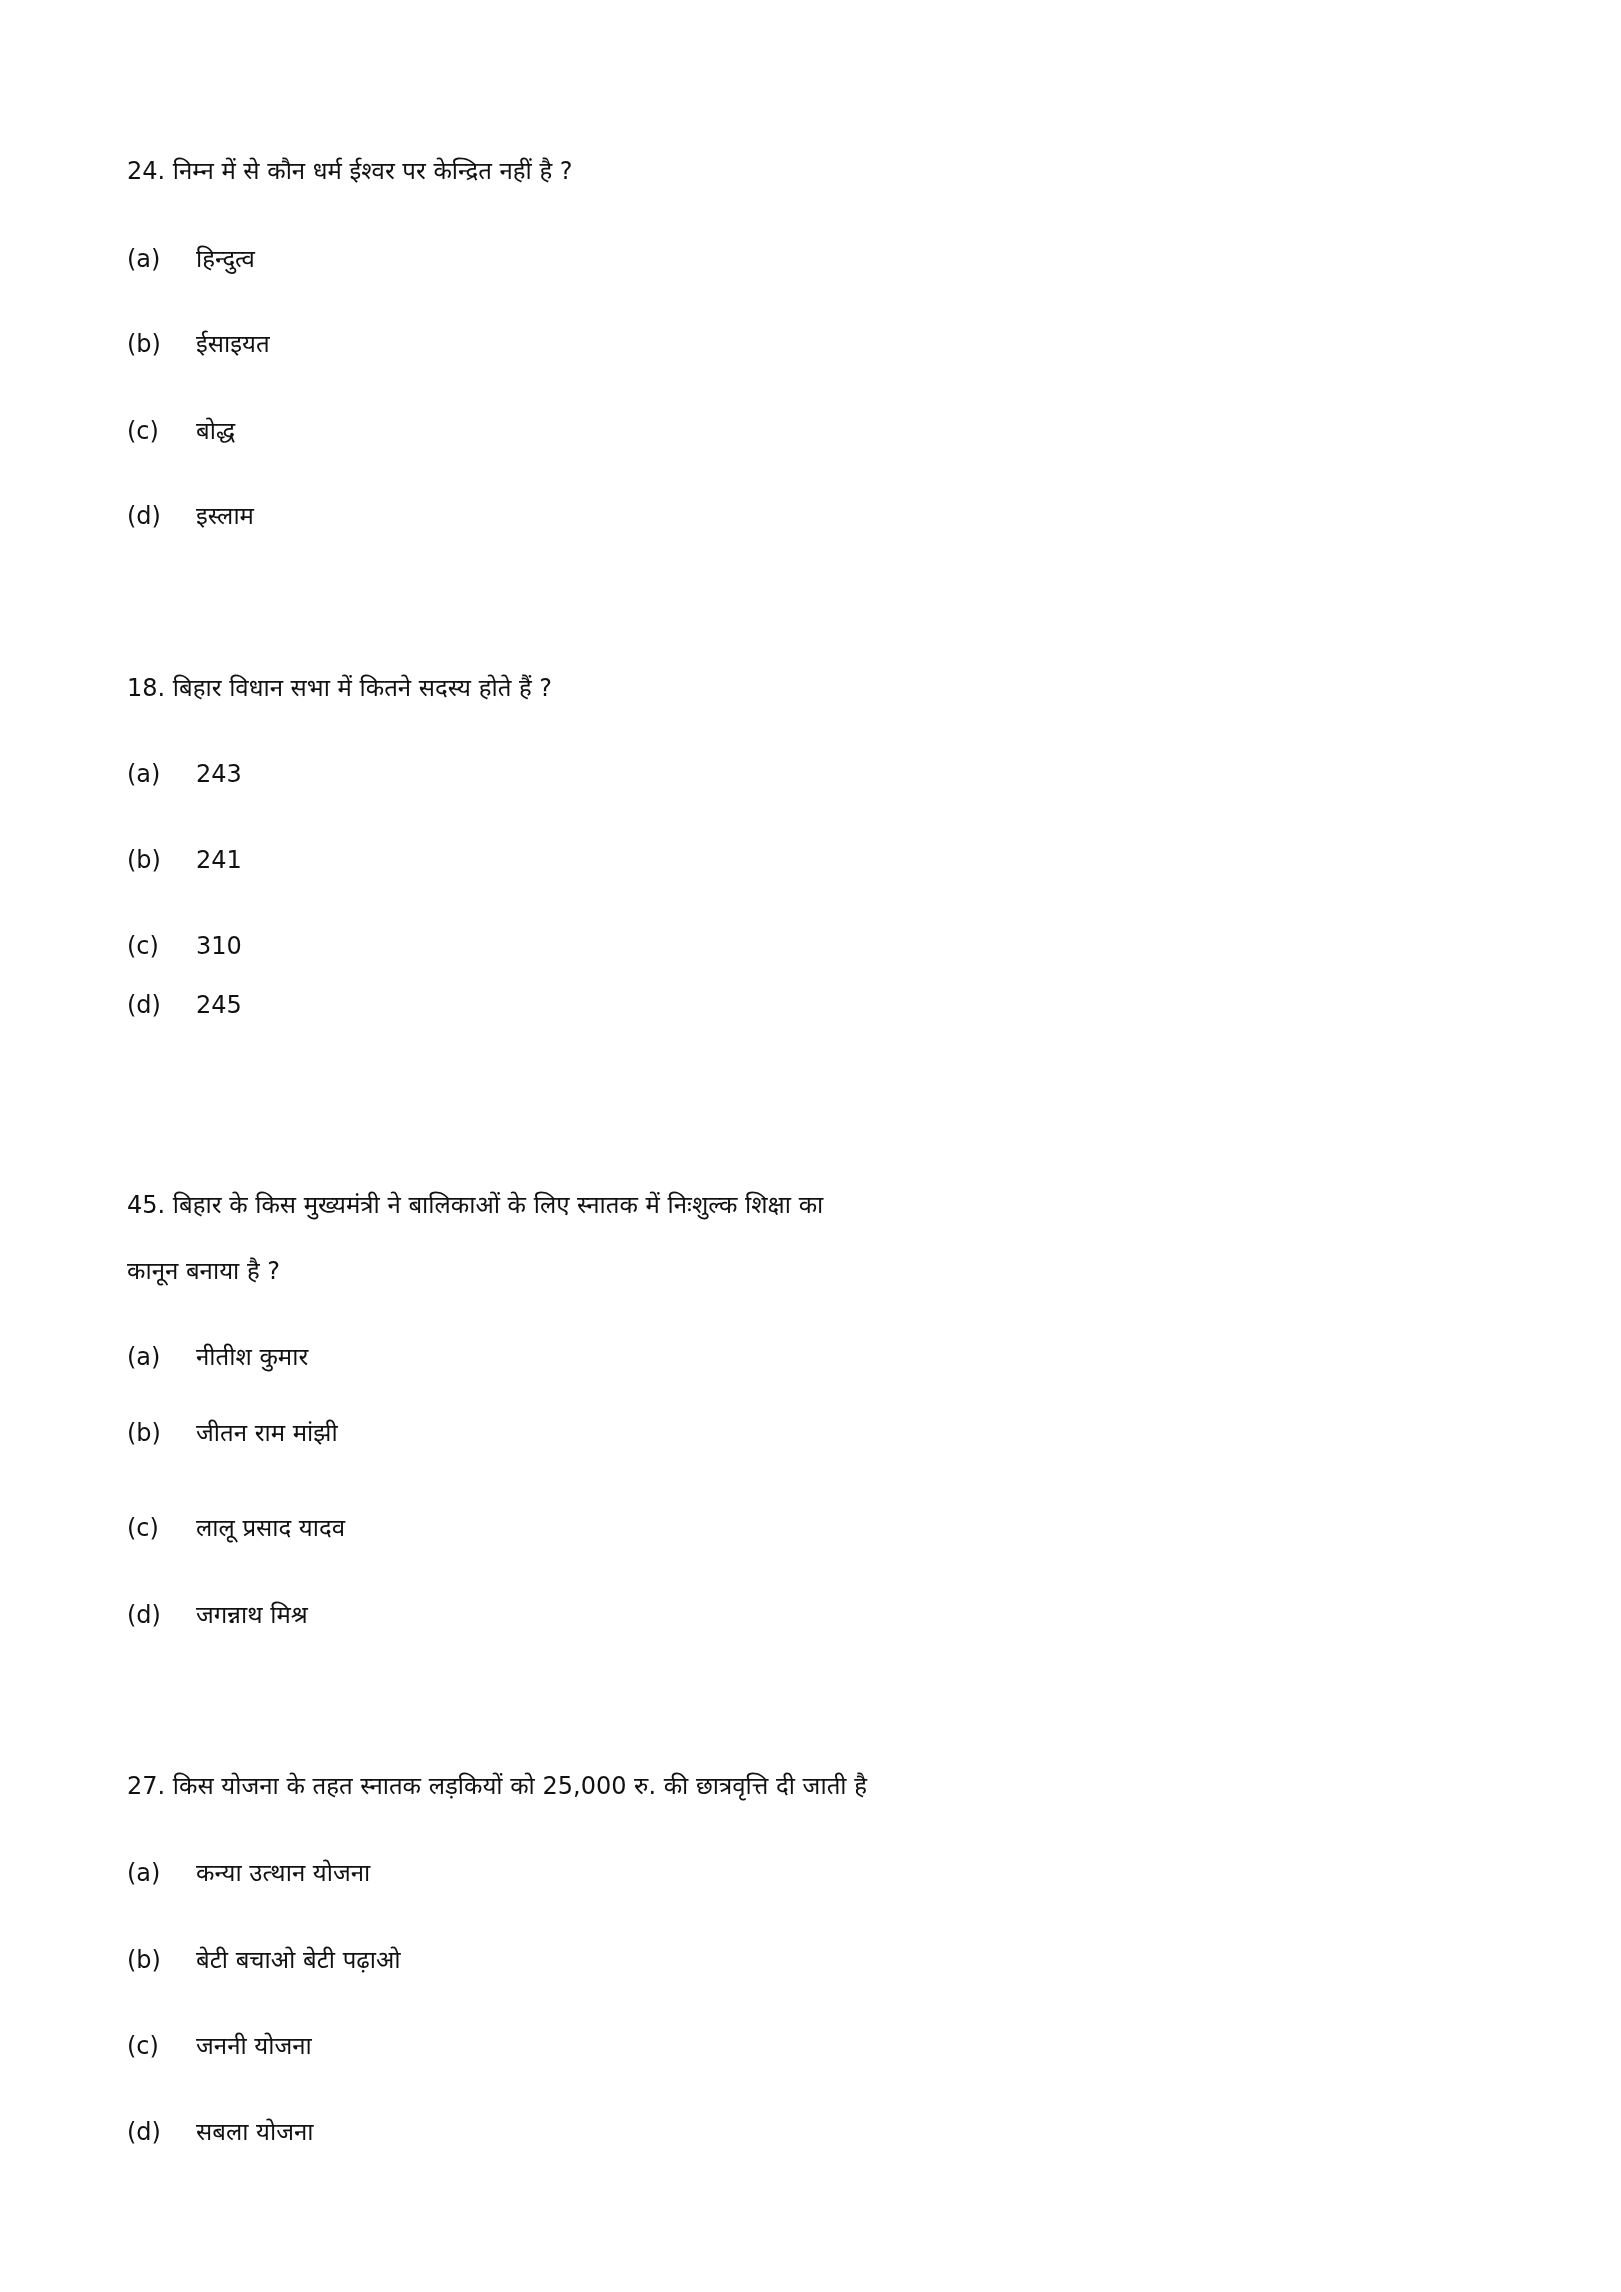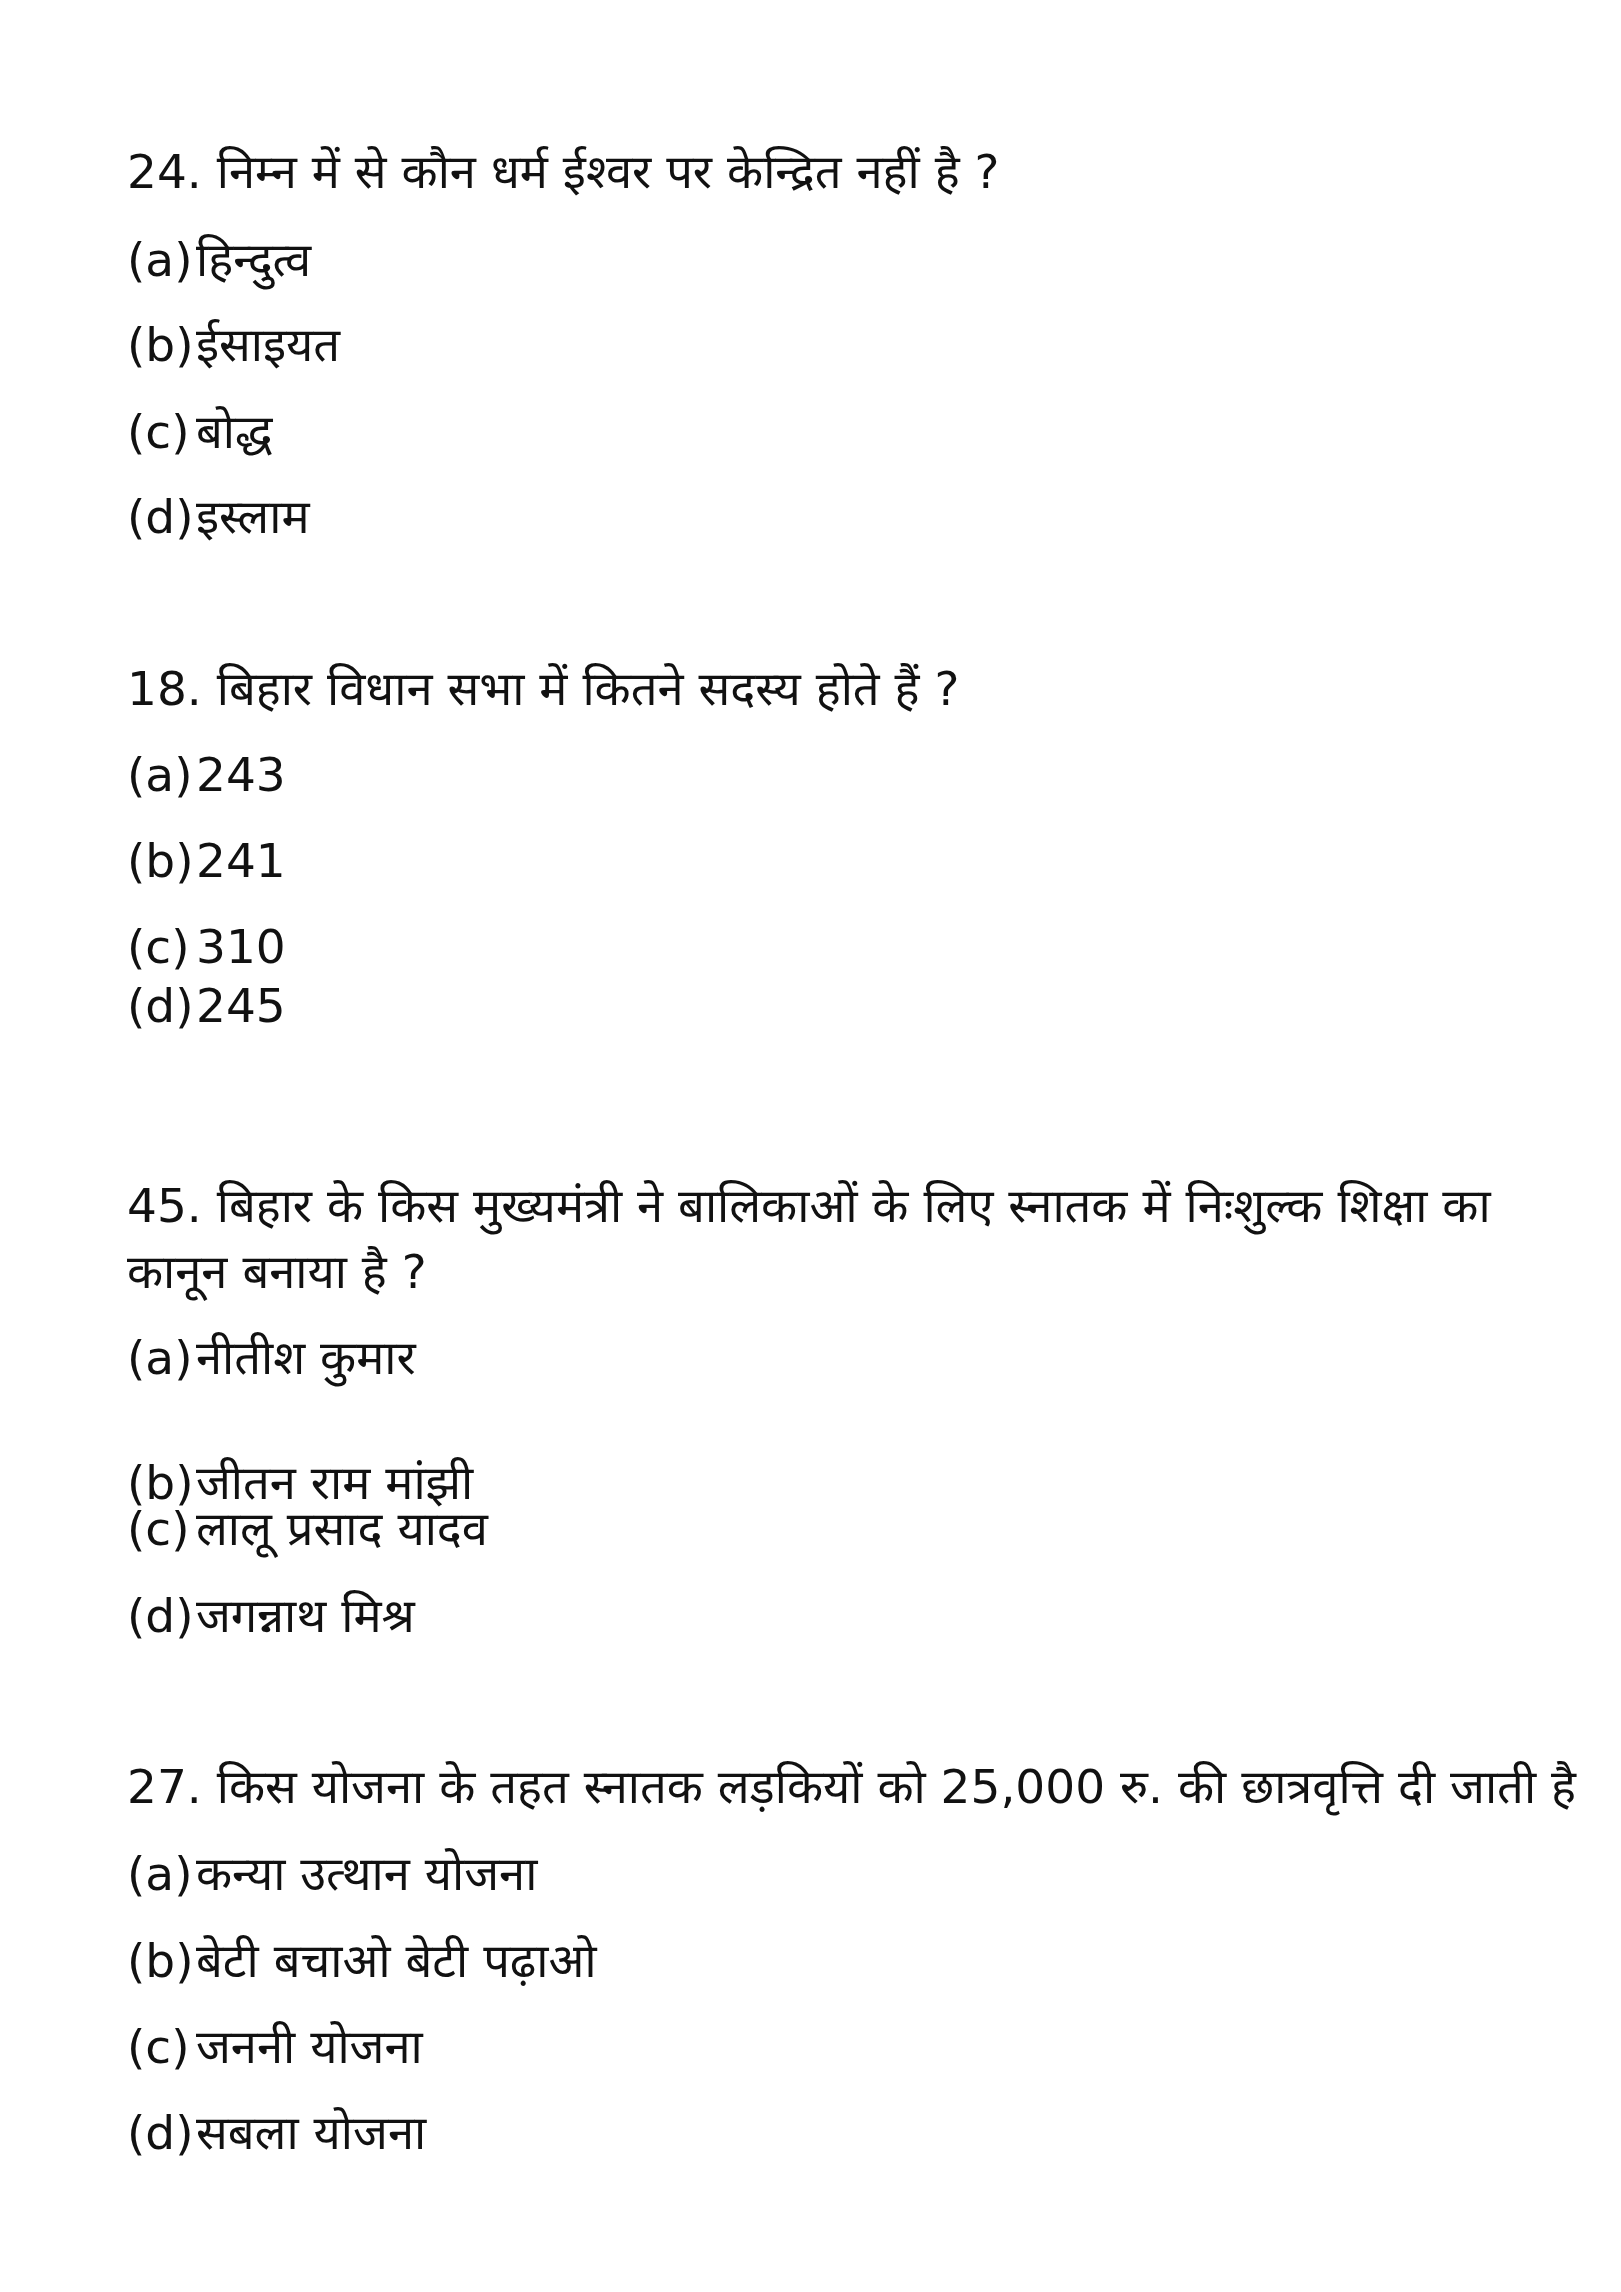--- a/index.html
+++ b/index.html
@@ -1,18 +1,18 @@
 <!DOCTYPE html>
 <html><head>
 <meta charset="utf-8">
 <style>
   html, body { margin: 0; padding: 0; background: #ffffff; }
   body { width: 1621px; height: 2293px; position: relative; overflow: hidden;
          font-family: "DejaVu Sans", "Liberation Sans", sans-serif; color: #111111; }
-  .line { position: absolute; left: 127px; font-size: 47px; line-height: 43px; white-space: nowrap; }
+  .line { position: absolute; left: 127px; font-size: 24px; line-height: 43px; white-space: nowrap; }
   .opt-label { display: inline-block; width: 69px; }
 </style>
 </head>
 <body>
 
 <div class="line" style="top:150px">
   <span>24.</span>
   <span>निम्न में से कौन धर्म ईश्वर पर केन्द्रित नहीं है ?</span>
 </div>
 <div class="line" style="top:238px"><span class="opt-label">(a)</span><span>हिन्दुत्व</span></div>
@@ -30,21 +30,21 @@
 <div class="line" style="top:984px"><span class="opt-label">(d)</span><span>245</span></div>
 
 <div class="line" style="top:1184px">
   <span>45.</span>
   <span>बिहार के किस मुख्यमंत्री ने बालिकाओं के लिए स्नातक में निःशुल्क शिक्षा का</span>
 </div>
 <div class="line" style="top:1250px">
   <span>कानून बनाया है ?</span>
 </div>
 <div class="line" style="top:1336px"><span class="opt-label">(a)</span><span>नीतीश कुमार</span></div>
-<div class="line" style="top:1461px"><span class="opt-label">(b)</span><span>जीतन राम मांझी</span></div>
+<div class="line" style="top:1412px"><span class="opt-label">(b)</span><span>जीतन राम मांझी</span></div>
 <div class="line" style="top:1507px"><span class="opt-label">(c)</span><span>लालू प्रसाद यादव</span></div>
 <div class="line" style="top:1594px"><span class="opt-label">(d)</span><span>जगन्नाथ मिश्र</span></div>
 
 <div class="line" style="top:1765px">
   <span>27.</span>
   <span>किस योजना के तहत स्नातक लड़कियों को 25,000 रु. की छात्रवृत्ति दी जाती है</span>
 </div>
 <div class="line" style="top:1852px"><span class="opt-label">(a)</span><span>कन्या उत्थान योजना</span></div>
 <div class="line" style="top:1939px"><span class="opt-label">(b)</span><span>बेटी बचाओ बेटी पढ़ाओ</span></div>
 <div class="line" style="top:2025px"><span class="opt-label">(c)</span><span>जननी योजना</span></div>

